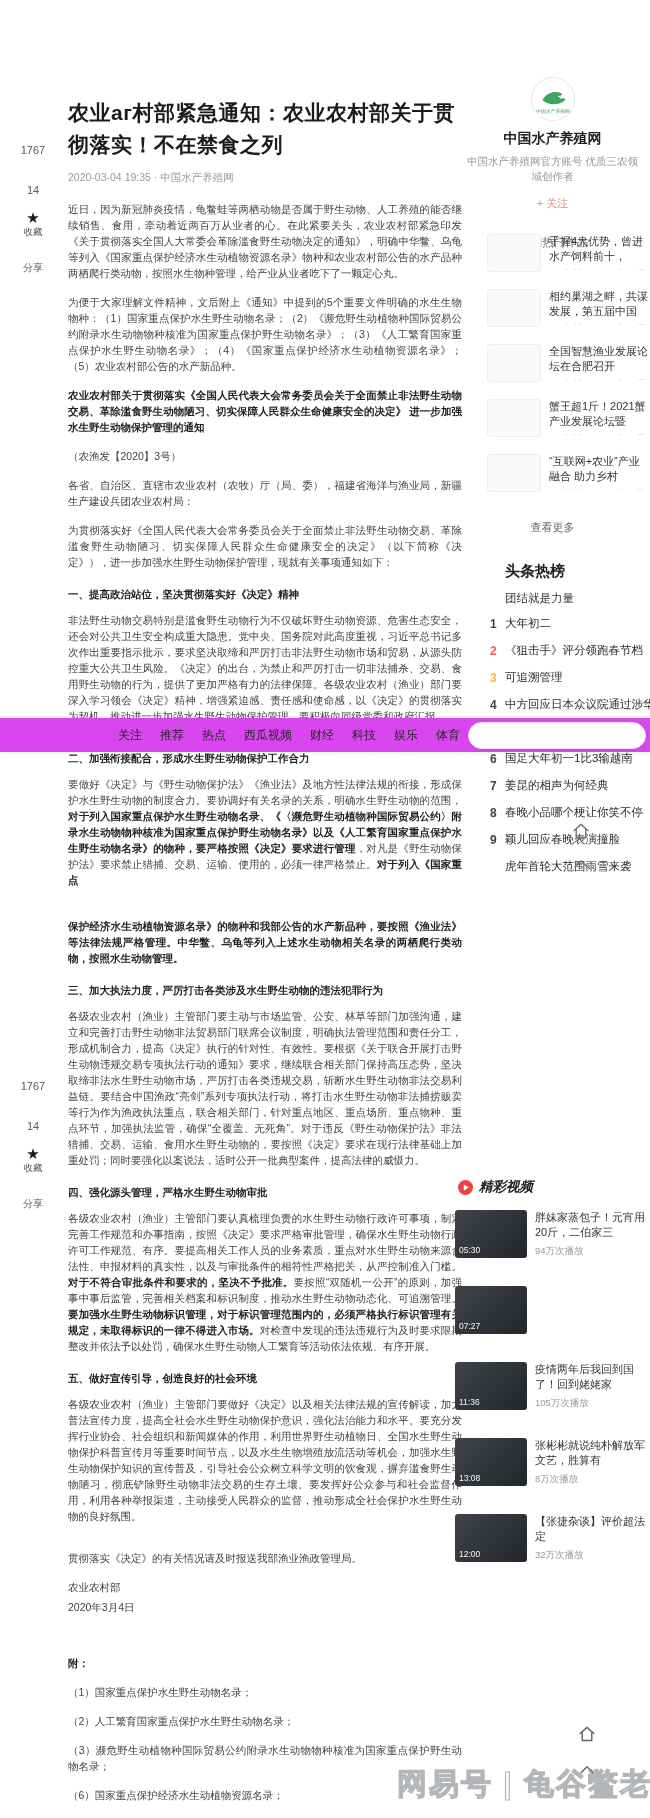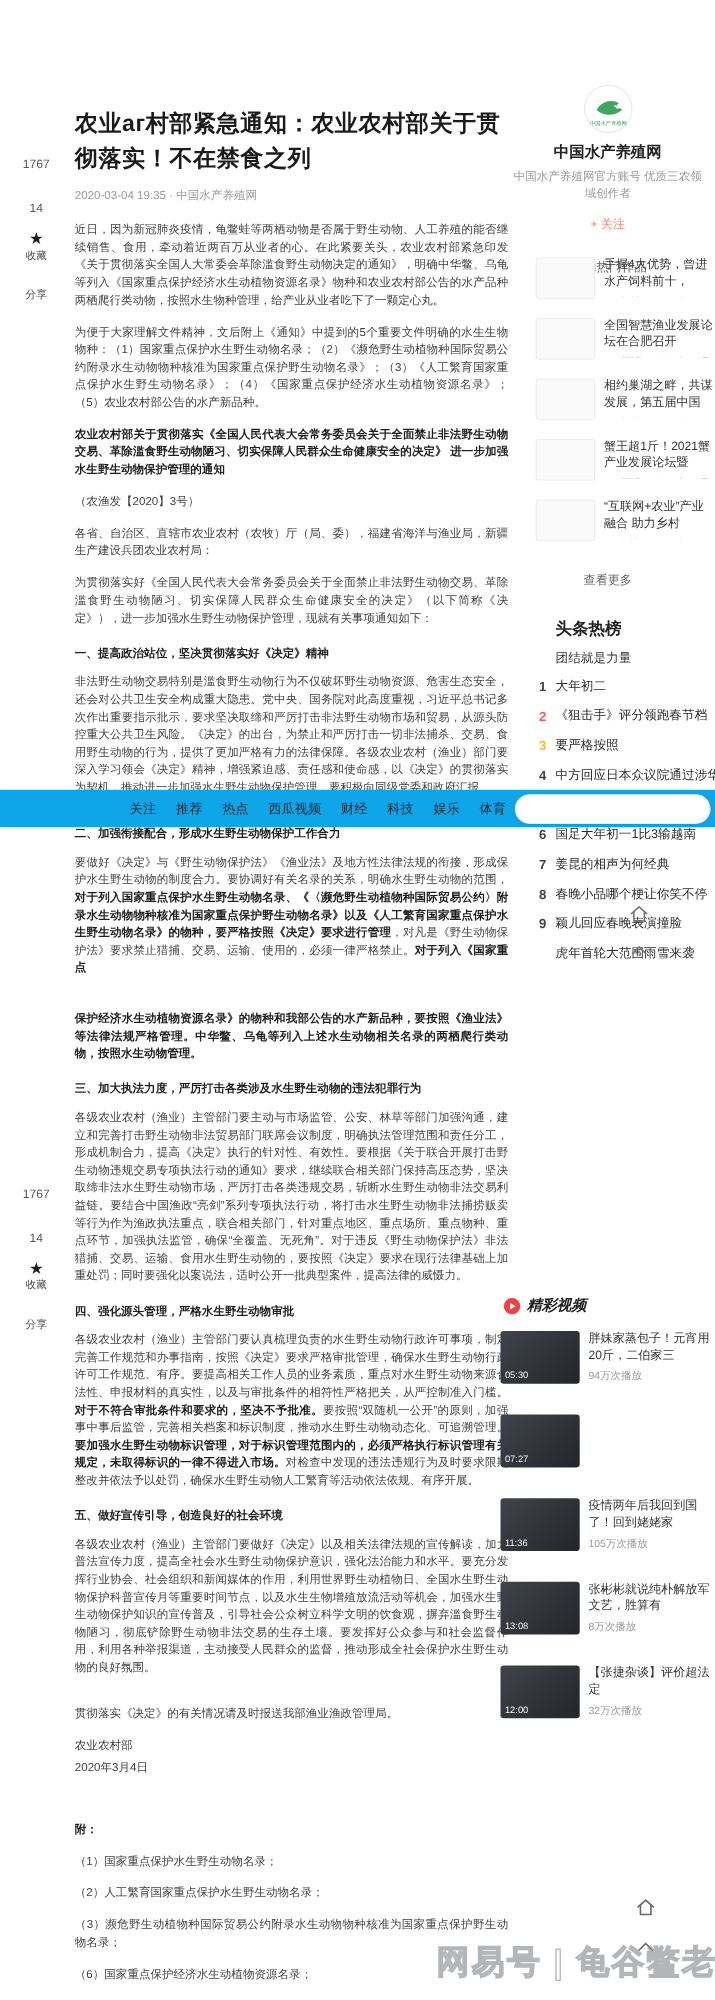--- a/index.html
+++ b/index.html
@@ -15,21 +15,21 @@
   .rail .lbl{font-size:9.5px;color:#4a4a4a;margin-top:1px;}
   .rail .share{margin-top:22px;font-size:10px;color:#555;}
   
   .main-col{position:absolute;left:68px;top:97px;width:394px;}
   .article-title{margin:0 0 10px 0;font-size:21px;line-height:32px;color:#1b1b1b;letter-spacing:.5px;font-weight:700;}
   .article-meta{font-size:10.5px;color:#9a9a9a;margin-bottom:16px;}
   .para{margin:0 0 13px 0;font-size:10.5px;line-height:16px;color:#3f3f3f;text-align:justify;}
   .sec-h{margin:16px 0 10px 0;font-size:10.5px;line-height:16px;color:#1f1f1f;font-weight:700;}
   .b{font-weight:700;color:#1f1f1f;}
   
-  .nav-strip{position:absolute;left:0;top:718px;width:650px;height:34px;background:#0ea5e9;z-index:6;
+  .nav-strip{position:absolute;left:0;top:718px;width:650px;height:34px;background:#d946ef;z-index:6;
     box-shadow:0 2px 5px rgba(0,0,0,.05);}
   .channel-nav{position:absolute;left:118px;top:0;height:100%;display:flex;align-items:center;gap:18px;}
   .nav-item{font-size:12px;color:#262626;white-space:nowrap;cursor:pointer;}
   .search-pill{position:absolute;left:468px;top:4px;width:176px;height:25px;border:1px solid #ececec;
     border-radius:14px;background:#fff;box-shadow:0 1px 3px rgba(0,0,0,.05);}
   
   .sb{position:absolute;width:195px;left:455px;}
   .sb-profile{top:76px;text-align:center;}
   .avatar{width:46px;height:46px;margin:0 auto;}
   .sb-name{font-size:14px;font-weight:700;color:#222;margin-top:8px;}
@@ -152,29 +152,29 @@
     <div class="ha-row">
       <div class="ha-thumb"></div>
       <div class="ha-info">
         <div class="ha-title">手握4大优势，曾进水产饲料前十，</div>
         <div class="ha-meta"><span>209阅读</span><span class="dt">2021年12月</span></div>
       </div>
     </div>
     <div class="ha-row">
       <div class="ha-thumb"></div>
       <div class="ha-info">
+        <div class="ha-title">相约巢湖之畔，共谋发展，第五届中国</div>
+        <div class="ha-meta"><span>203阅读</span><span class="dt">2021年11月</span></div>
+      </div>
+    </div>
+    <div class="ha-row">
+      <div class="ha-thumb"></div>
+      <div class="ha-info">
         <div class="ha-title">全国智慧渔业发展论坛在合肥召开</div>
         <div class="ha-meta"><span>141阅读</span><span class="dt">2021年11月</span></div>
-      </div>
-    </div>
-    <div class="ha-row">
-      <div class="ha-thumb"></div>
-      <div class="ha-info">
-        <div class="ha-title">相约巢湖之畔，共谋发展，第五届中国</div>
-        <div class="ha-meta"><span>203阅读</span><span class="dt">2021年11月</span></div>
       </div>
     </div>
     <div class="ha-row">
       <div class="ha-thumb"></div>
       <div class="ha-info">
         <div class="ha-title">蟹王超1斤！2021蟹产业发展论坛暨</div>
         <div class="ha-meta"><span>119阅读</span><span class="dt">2021年11月</span></div>
       </div>
     </div>
     <div class="ha-row">
@@ -195,21 +195,21 @@
       <div class="board-row">
         <span class="board-rank" style="color: rgb(68, 68, 68);">1</span>
         <span class="board-text">大年初二</span>
       </div>
       <div class="board-row">
         <span class="board-rank" style="color: rgb(248, 89, 89);">2</span>
         <span class="board-text">《狙击手》评分领跑春节档</span>
       </div>
       <div class="board-row">
         <span class="board-rank" style="color: rgb(255, 184, 46);">3</span>
-        <span class="board-text">要严格按照</span>
+        <span class="board-text">可追溯管理</span>
       </div>
       <div class="board-row">
         <span class="board-rank" style="color: rgb(68, 68, 68);">4</span>
         <span class="board-text">中方回应日本众议院通过涉华</span>
       </div>
       <div class="board-spacer"></div>
       <div class="board-row">
         <span class="board-rank" style="color: rgb(68, 68, 68);">6</span>
         <span class="board-text">国足大年初一1比3输越南</span>
       </div>

